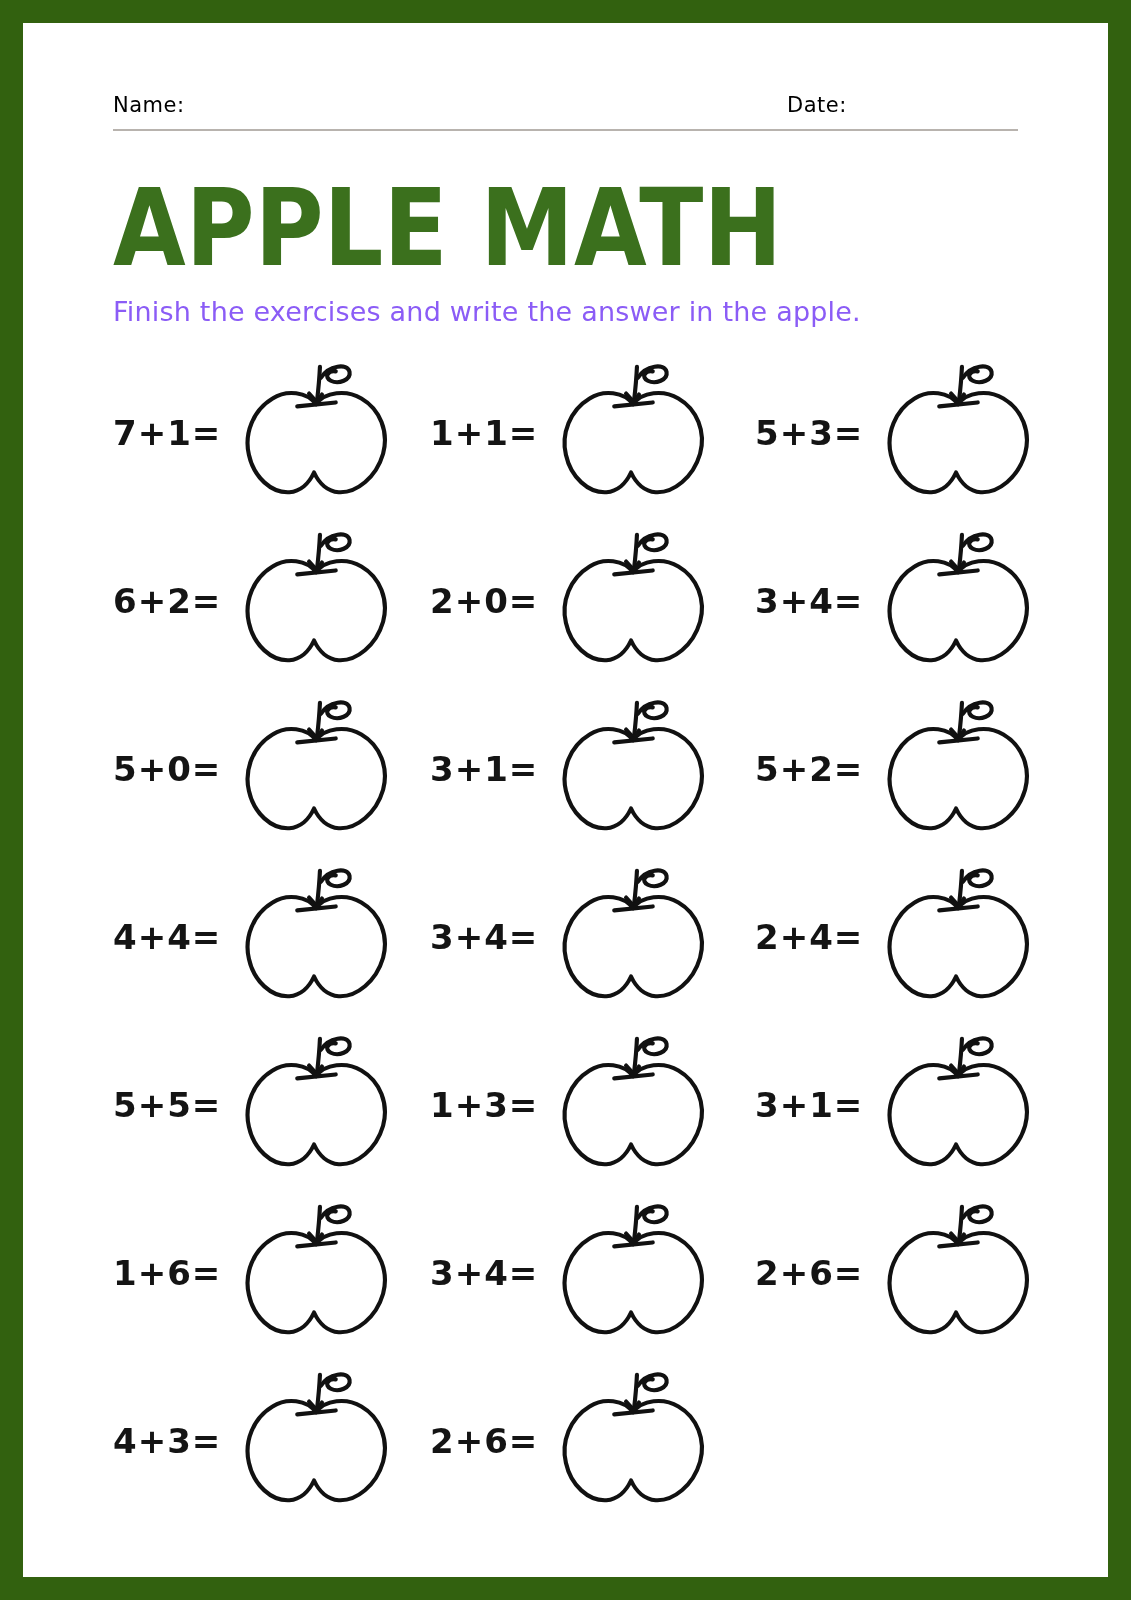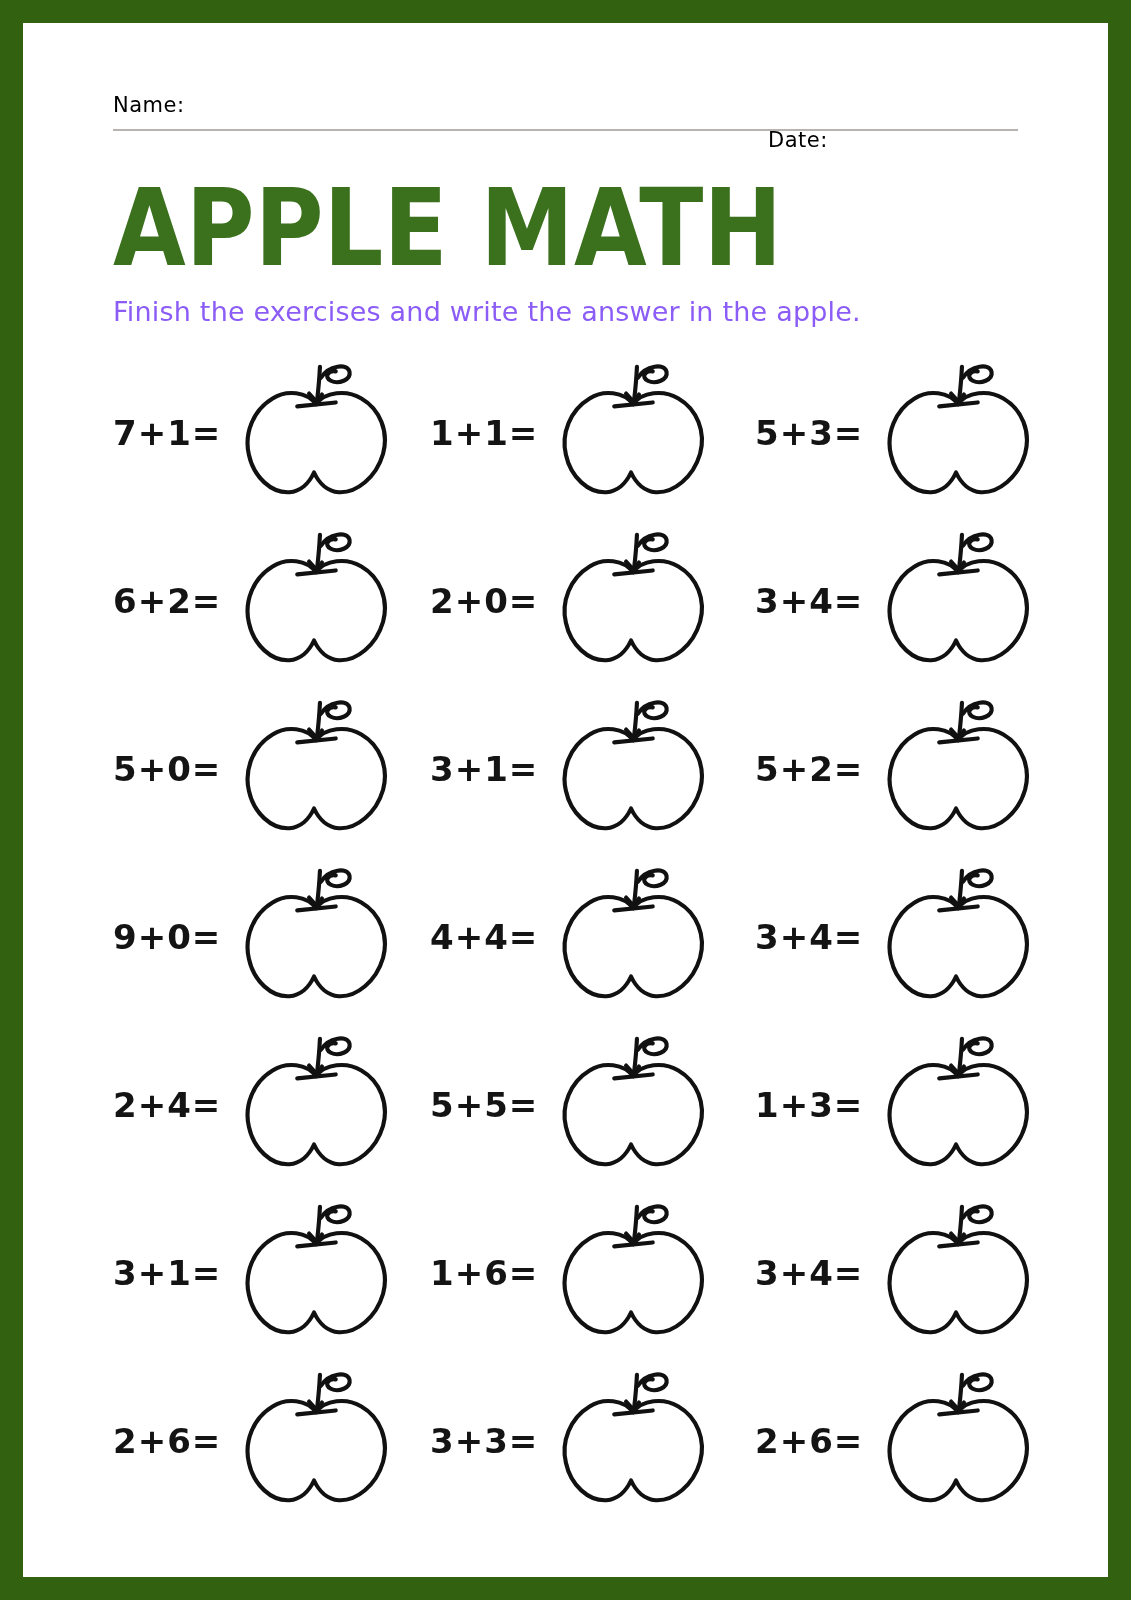--- a/index.html
+++ b/index.html
@@ -20,21 +20,21 @@
     width:905px;
     border-bottom:2px solid #b8b3ae;
     padding-bottom:8px;
     height:28px;
   }
   .field-label{
     font-size:21px;
     color:#000000;
     letter-spacing:.5px;
   }
-  .date-label{position:absolute;left:655px;top:0;margin-top:35px;}
+  .date-label{position:absolute;left:674px;top:0;}
 
   
   .title{
     margin:46px 0 0 0;
     font-size:94px;
     line-height:.95;
     font-weight:800;
     letter-spacing:0px;
     color:#3b701d;
     transform:scaleY(1.14);
@@ -177,26 +177,20 @@
     </svg>
   </div>
 
   <div class="cell">
     <span class="prob">5+2=</span>
     <svg class="apple" viewBox="0 0 160 150">
       <use href="#apple-shape"></use>
     </svg>
   </div>
 
-  <div class="cell">
-    <span class="prob">9+0=</span>
-    <svg class="apple" viewBox="0 0 160 150">
-      <use href="#apple-shape"></use>
-    </svg>
-  </div>
 
   <div class="cell">
     <span class="prob">4+4=</span>
     <svg class="apple" viewBox="0 0 160 150">
       <use href="#apple-shape"></use>
     </svg>
   </div>
 
   <div class="cell">
     <span class="prob">3+4=</span>
@@ -248,21 +242,21 @@
   </div>
 
   <div class="cell">
     <span class="prob">2+6=</span>
     <svg class="apple" viewBox="0 0 160 150">
       <use href="#apple-shape"></use>
     </svg>
   </div>
 
   <div class="cell">
-    <span class="prob">3+3=</span>
+    <span class="prob">4+3=</span>
     <svg class="apple" viewBox="0 0 160 150">
       <use href="#apple-shape"></use>
     </svg>
   </div>
 
   <div class="cell">
     <span class="prob">2+6=</span>
     <svg class="apple" viewBox="0 0 160 150">
       <use href="#apple-shape"></use>
     </svg>

